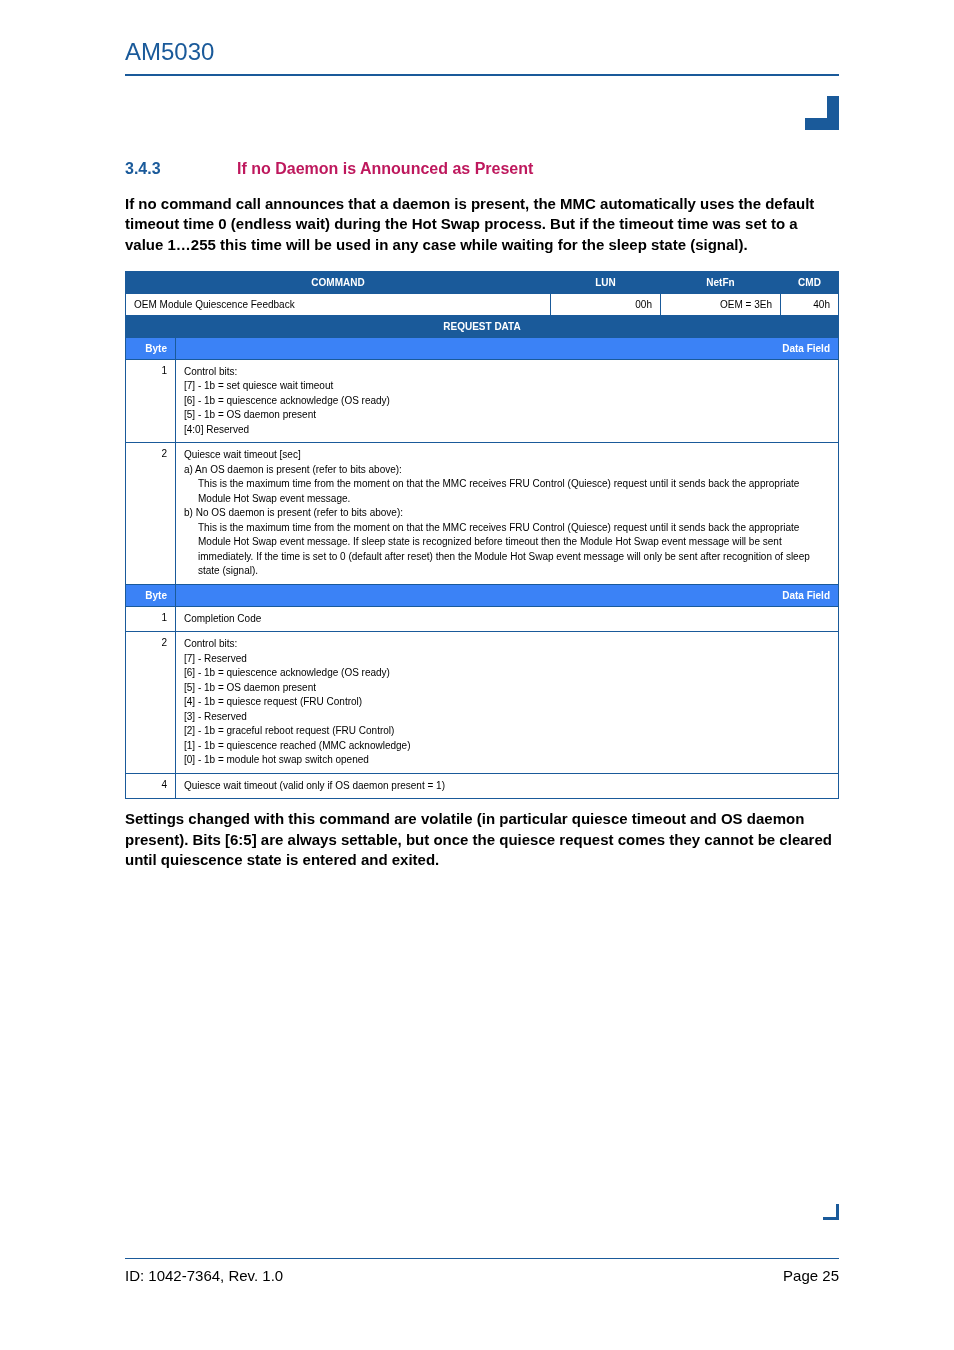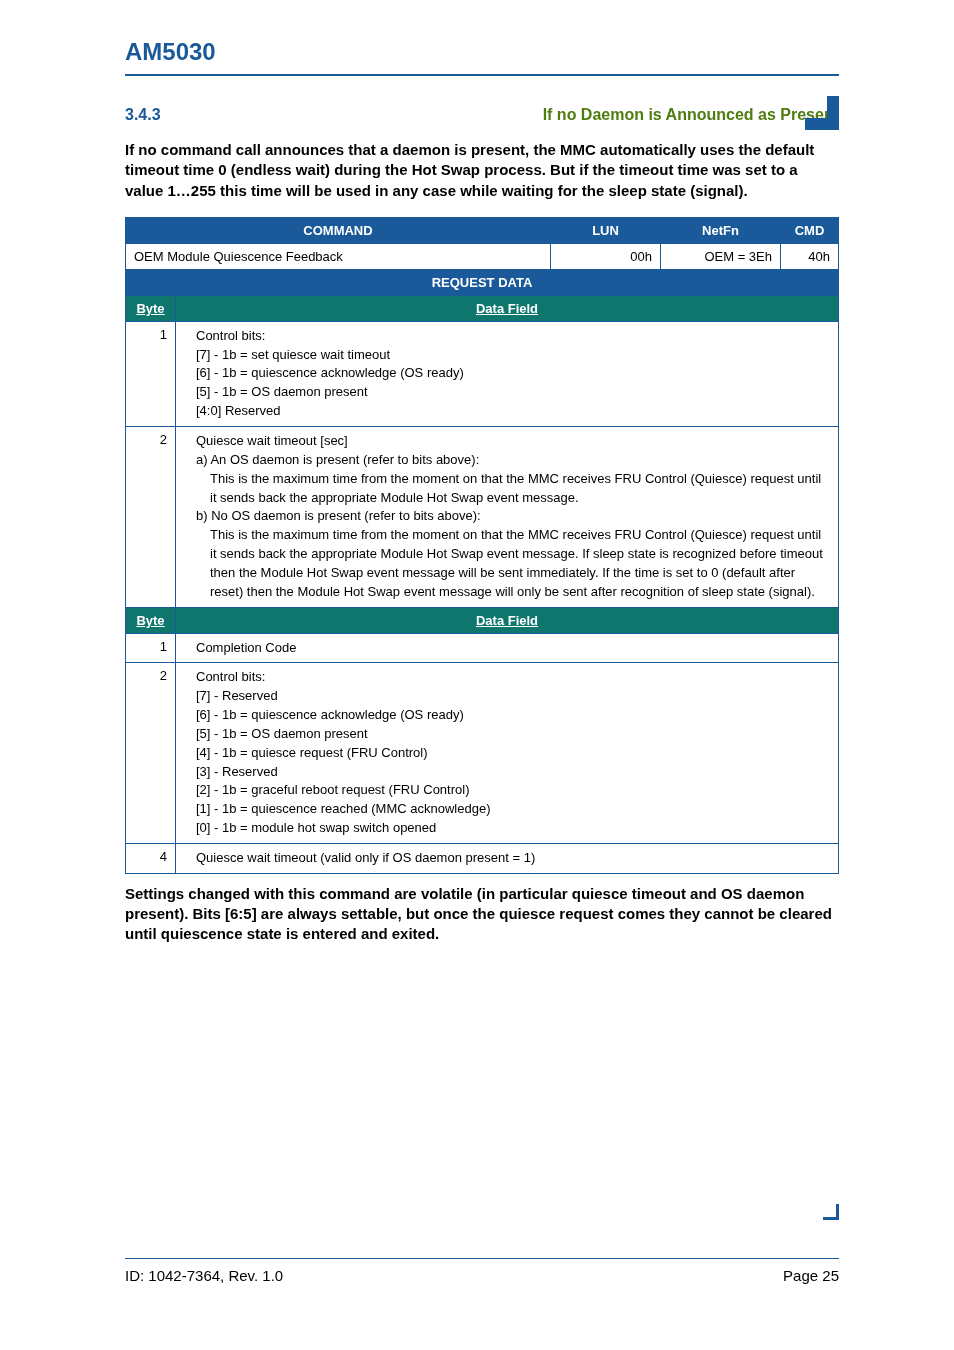--- a/index.html
+++ b/index.html
@@ -19,81 +19,79 @@
   .header-row {
     display: flex;
     justify-content: space-between;
     align-items: baseline;
     border-bottom: 2px solid #1a5a9a;
     padding-bottom: 8px;
     margin-bottom: 16px;
   }
   .header-left {
     font-size: 24px;
-    font-weight: bold;
+    font-weight: normal;
     color: #1a5a9a;
   }
   .header-right {
     font-size: 24px;
     font-weight: bold;
     color: #1a5a9a;
   }
   .corner-mark {
     position: absolute;
     right: 115px;
     top: 96px;
   }
   .section-heading {
     display: flex;
-    margin-top: 30px;
+    margin-top: 84px;
     margin-bottom: 16px;
-    justify-content: space-between;
   }
   .section-num {
     font-weight: bold;
     color: #1a5a9a;
     font-size: 16px;
     width: 112px;
   }
   .section-title {
     font-weight: bold;
-    color: #4d7c0f;
+    color: #be185d;
     font-size: 16px;
   }
   .body-text {
     font-size: 15px;
     line-height: 1.35;
     margin-bottom: 16px;
     font-weight: bold;
   }
   table.cmd {
     border-collapse: collapse;
     width: 100%;
-    font-size: 13px;
+    font-size: 10px;
   }
   table.cmd td, table.cmd th {
     border: 1px solid #1a5a9a;
     padding: 5px 8px;
     vertical-align: top;
   }
   .hdr-blue {
     background: #1a5a9a;
     color: #fff;
     font-weight: bold;
     text-align: center;
   }
   .hdr-blue-left {
-    background: #0f766e;
+    background: #3b82f6;
     color: #fff;
     font-weight: bold;
-    text-align: center;
-    text-decoration: underline;
+    text-align: right;
   }
   .cell-center { text-align: right; }
-  .multiline div { line-height: 1.45; margin-left: 12px; }
+  .multiline div { line-height: 1.45; }
   .multiline .indent1 { padding-left: 14px; }
   .footer {
     position: absolute;
     bottom: 66px;
     left: 125px;
     right: 115px;
   }
   .footer-line-top { border-top: 1px solid #1a5a9a; margin-bottom: 8px; }
   .footer-row {
     display: flex;

